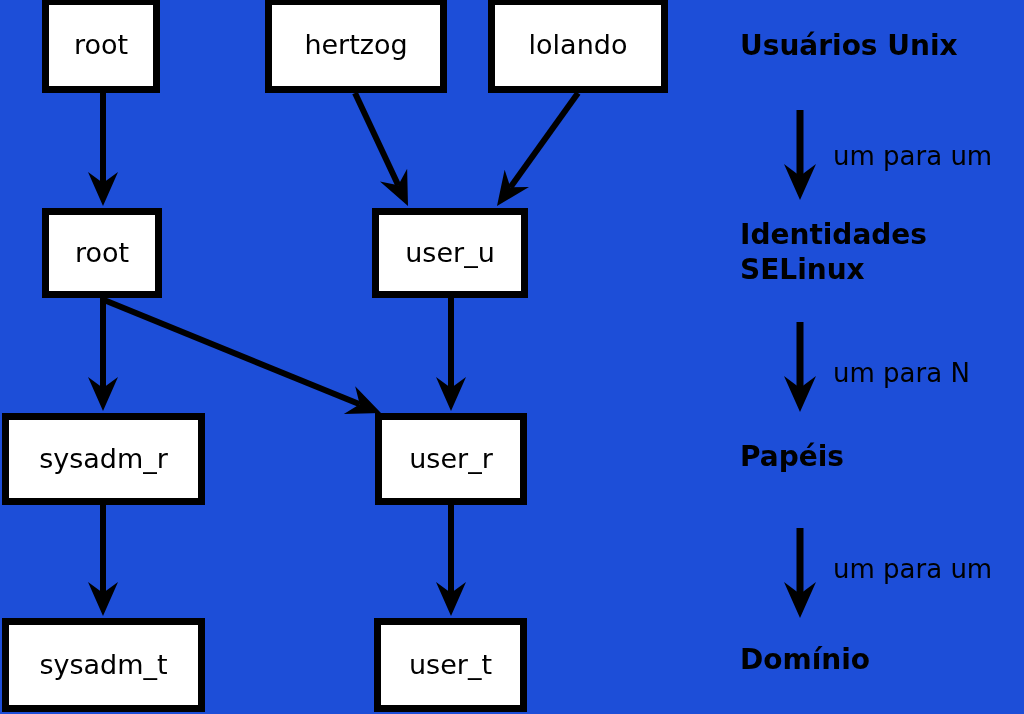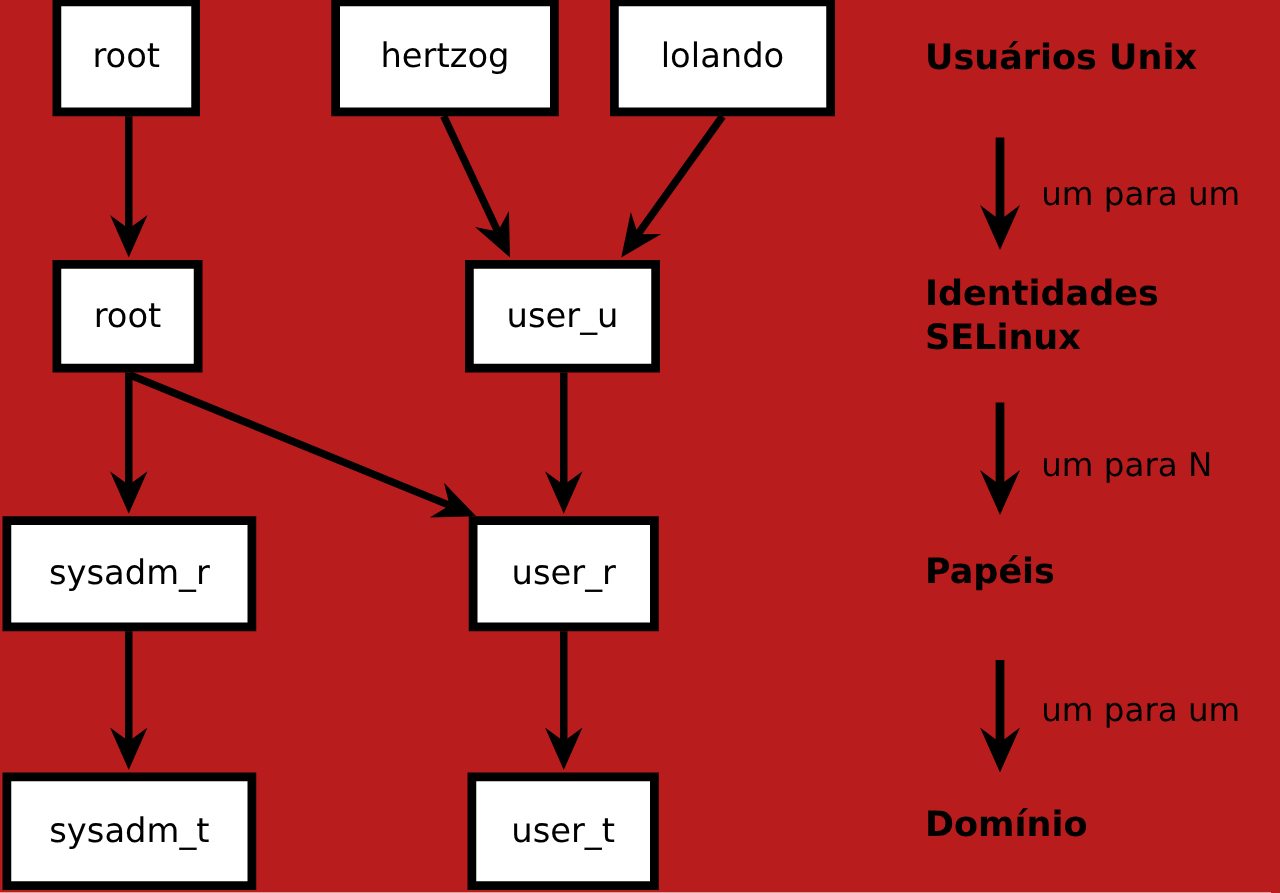--- a/index.html
+++ b/index.html
@@ -10,21 +10,21 @@
   body {
     width: 1024px;
     height: 714px;
     font-family: "DejaVu Sans", sans-serif;
     overflow: hidden;
   }
   #diagram-root {
     position: relative;
     width: 1024px;
     height: 714px;
-    background: #b91c1c;
+    background: #1d4ed8;
   }
   svg#diagram-svg {
     display: block;
     width: 1024px;
     height: 714px;
   }
   .node-box {
     fill: #ffffff;
     stroke: #000000;
     stroke-width: 7;

